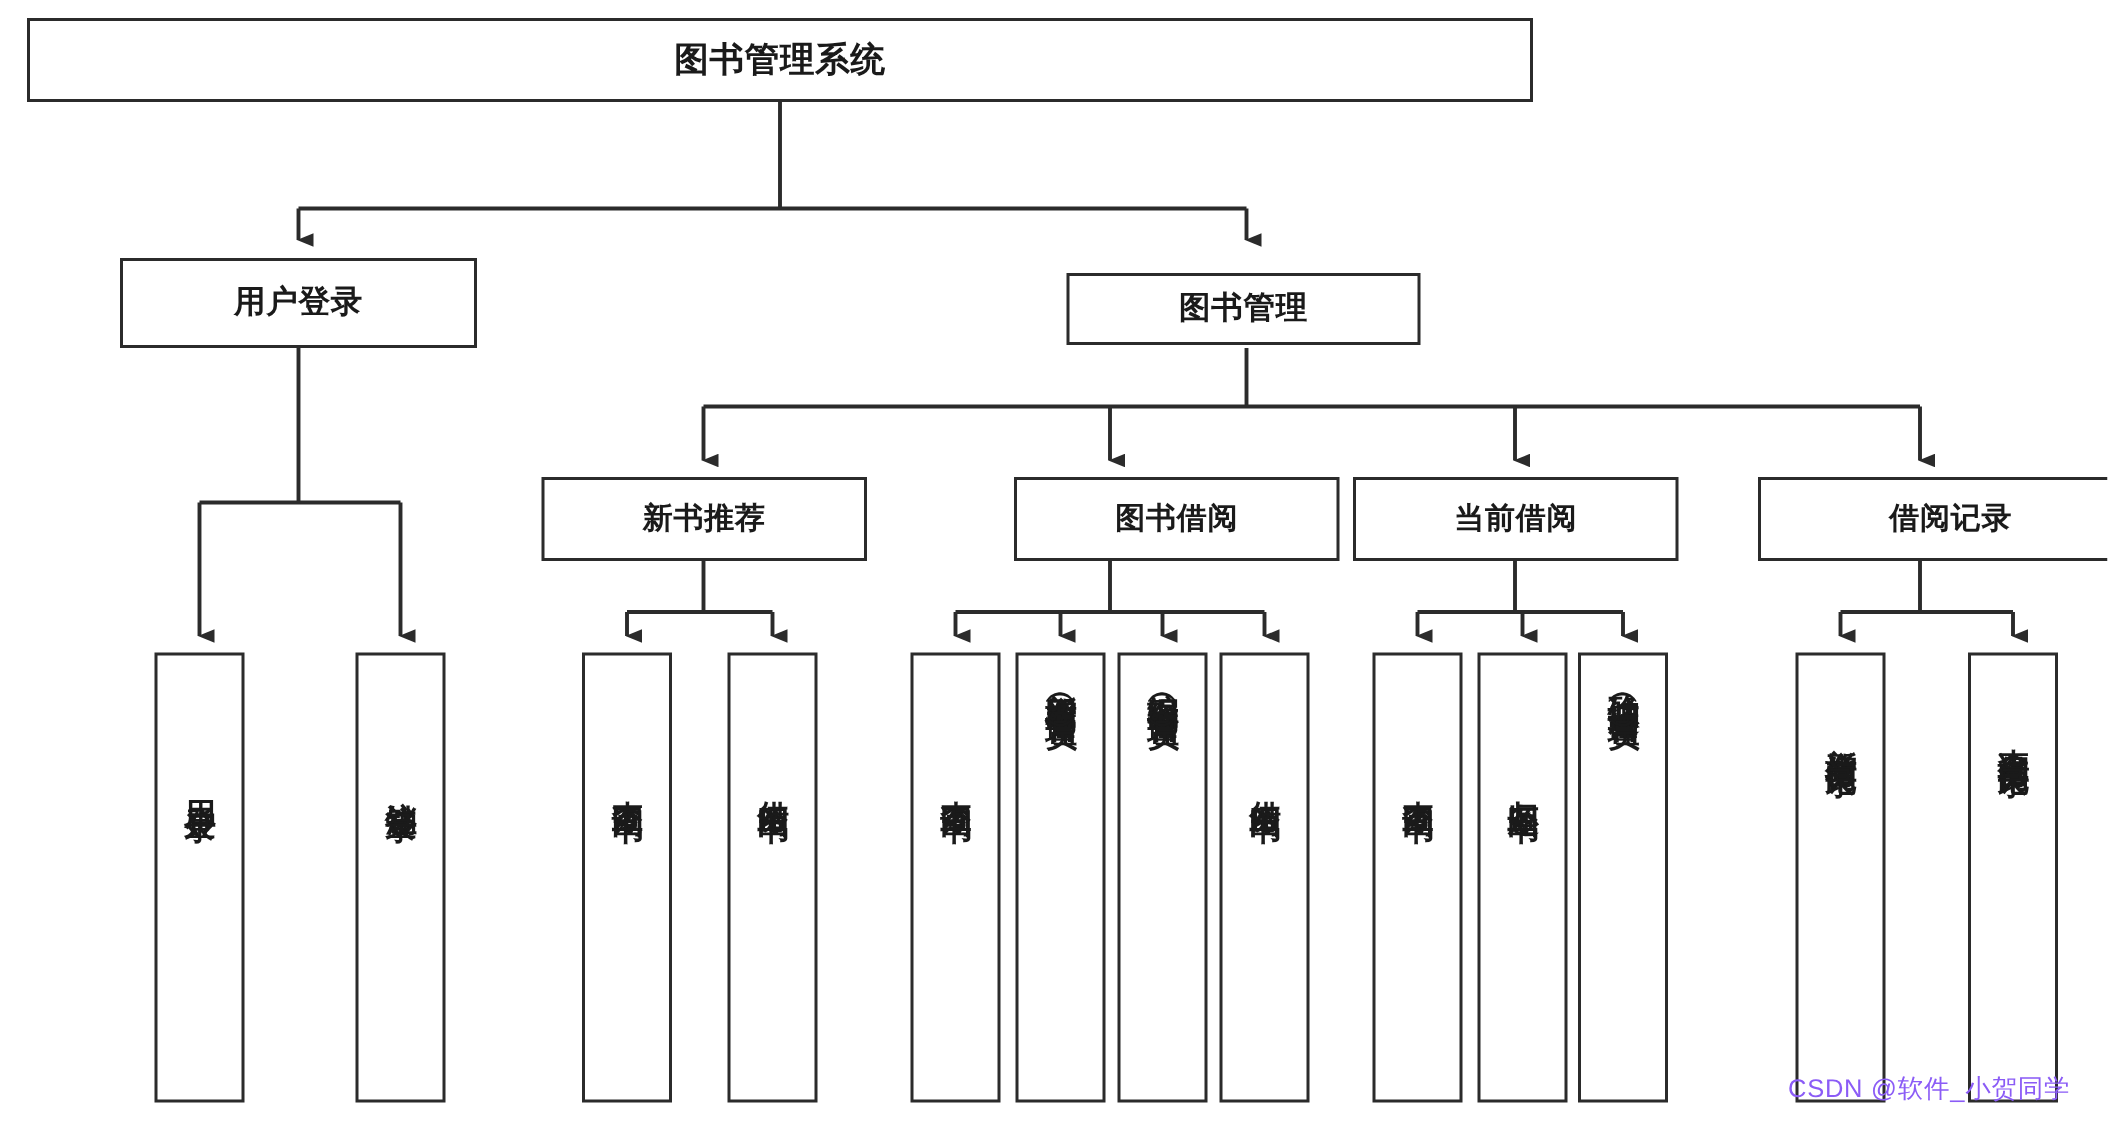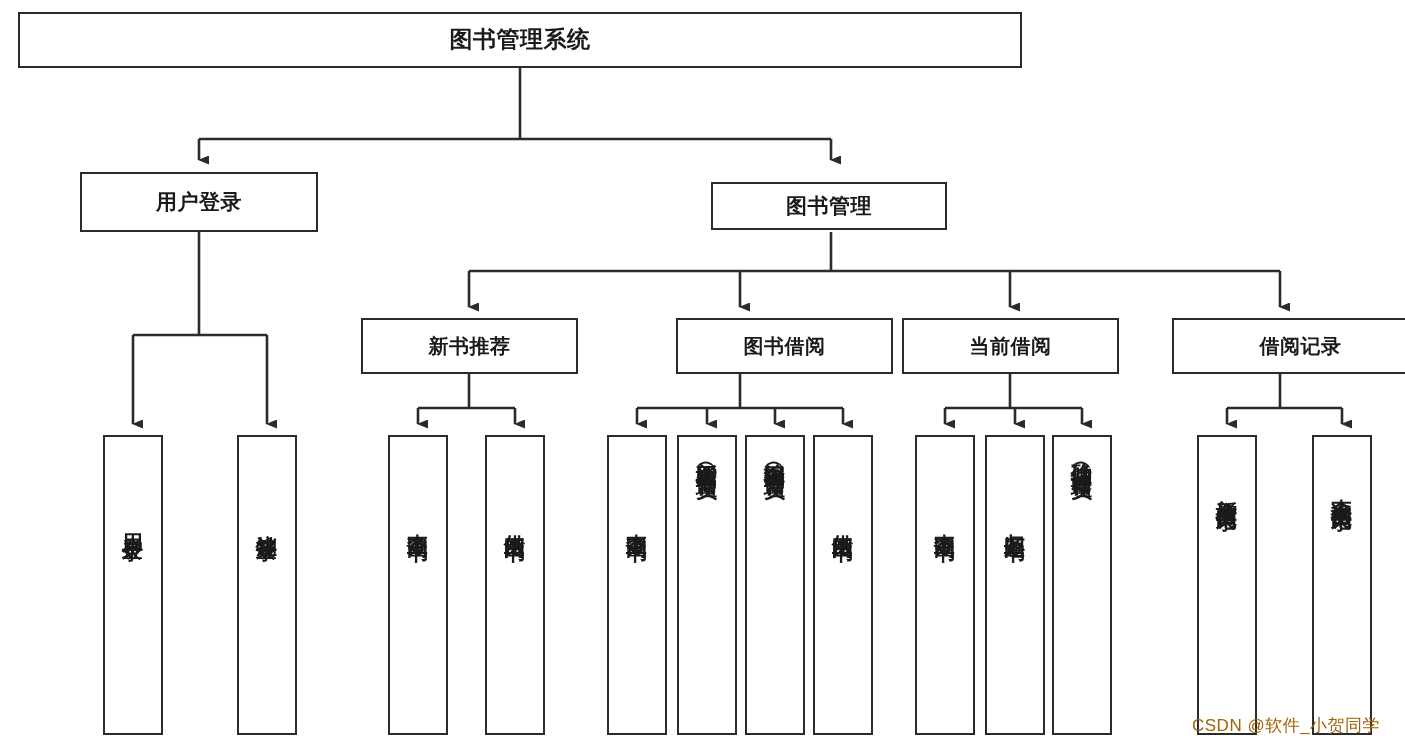--- a/index.html
+++ b/index.html
@@ -60,21 +60,21 @@
     writing-mode: vertical-rl;
     text-orientation: upright;
     font-size: 21px;
     line-height: 1.0;
     letter-spacing: 2.5px;
     white-space: nowrap;
   }
   .watermark {
     position: absolute;
     font-size: 17px;
-    color: #a16207;
+    color: #8b5cf6;
     white-space: nowrap;
     letter-spacing: 0.5px;
   }
 </style>
 </head>
 <body>
 
 <div id="diagram-canvas">
 
   <svg id="edge-layer" viewBox="0 0 1405 747" xmlns="http://www.w3.org/2000/svg">

